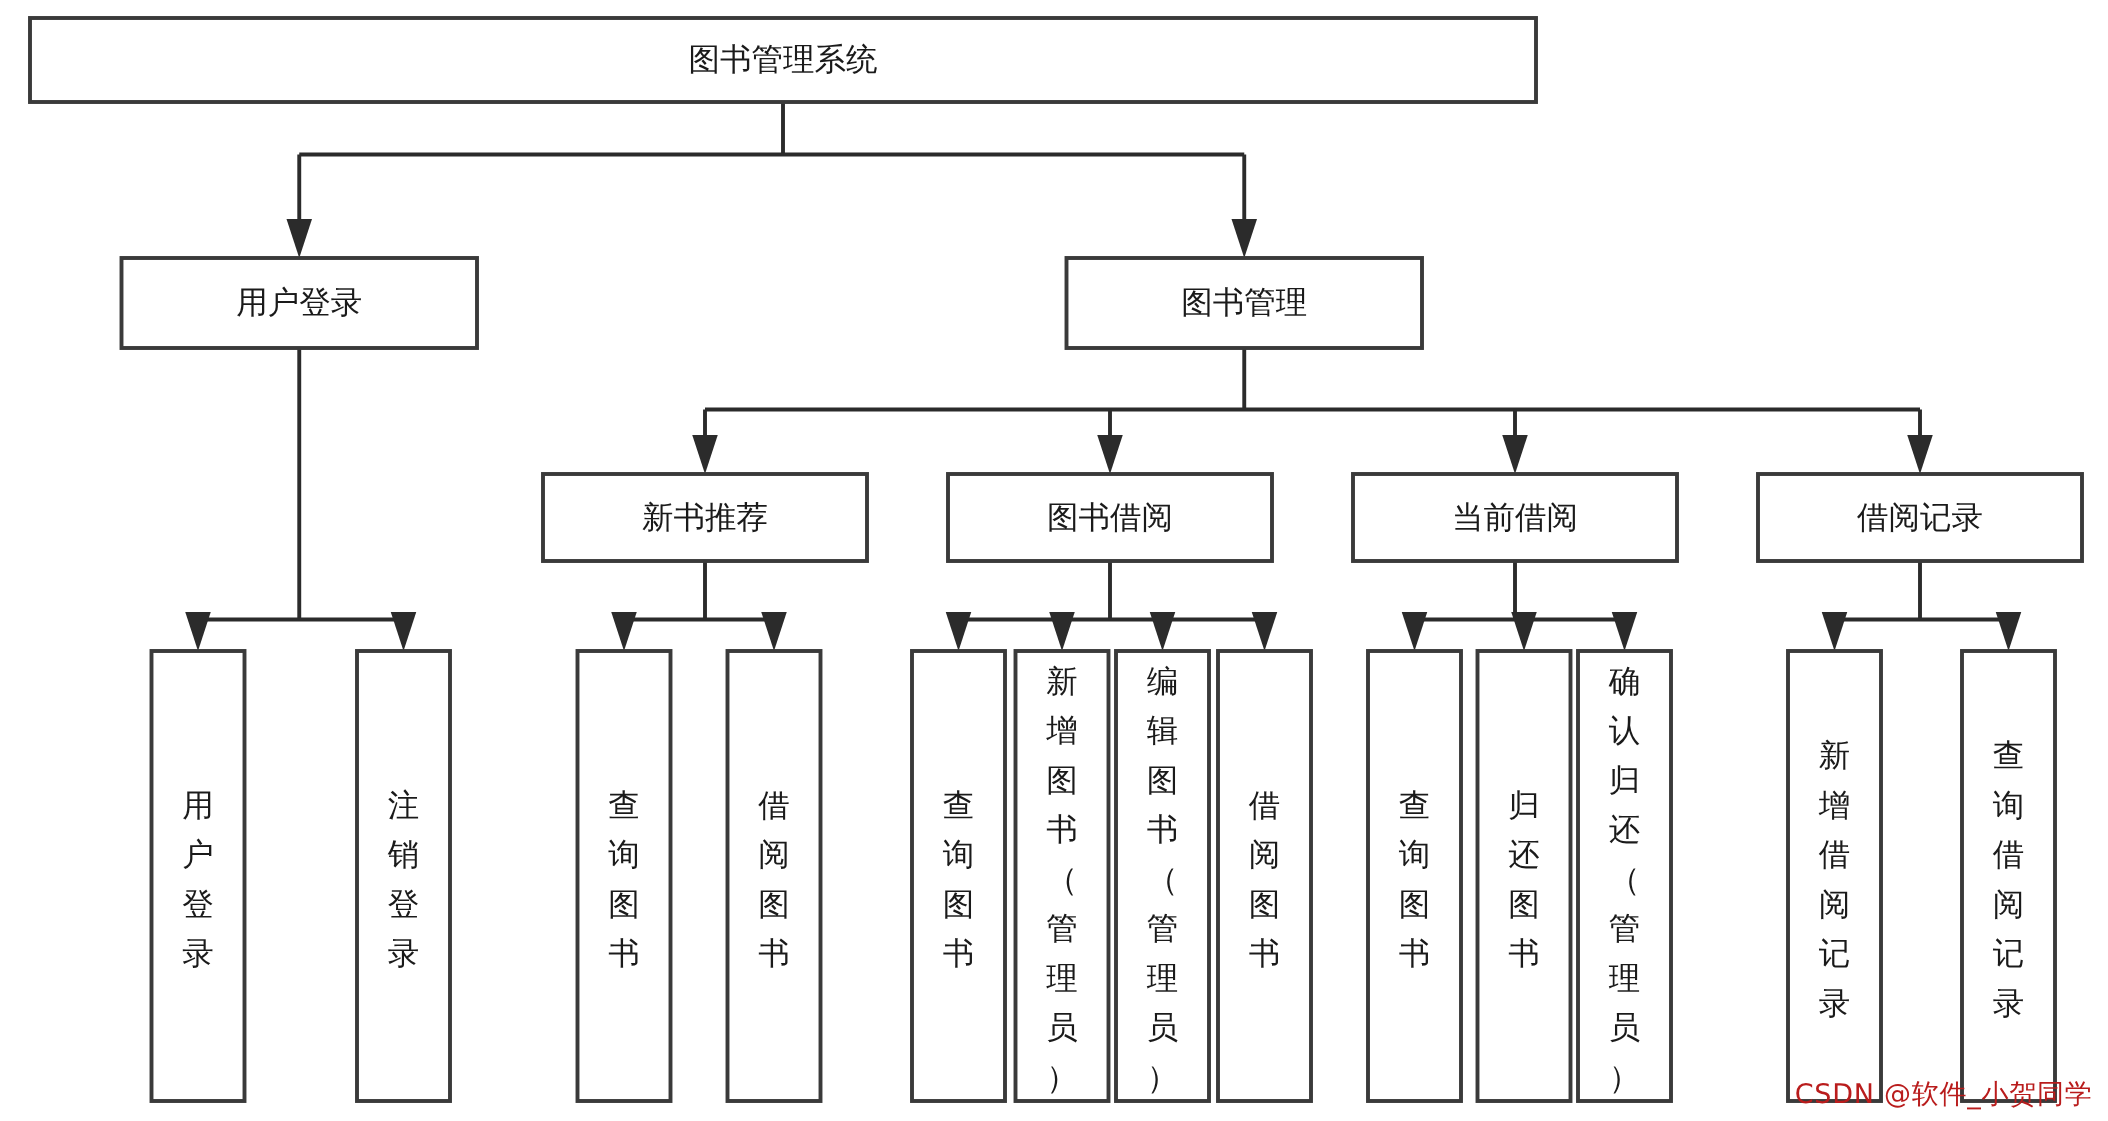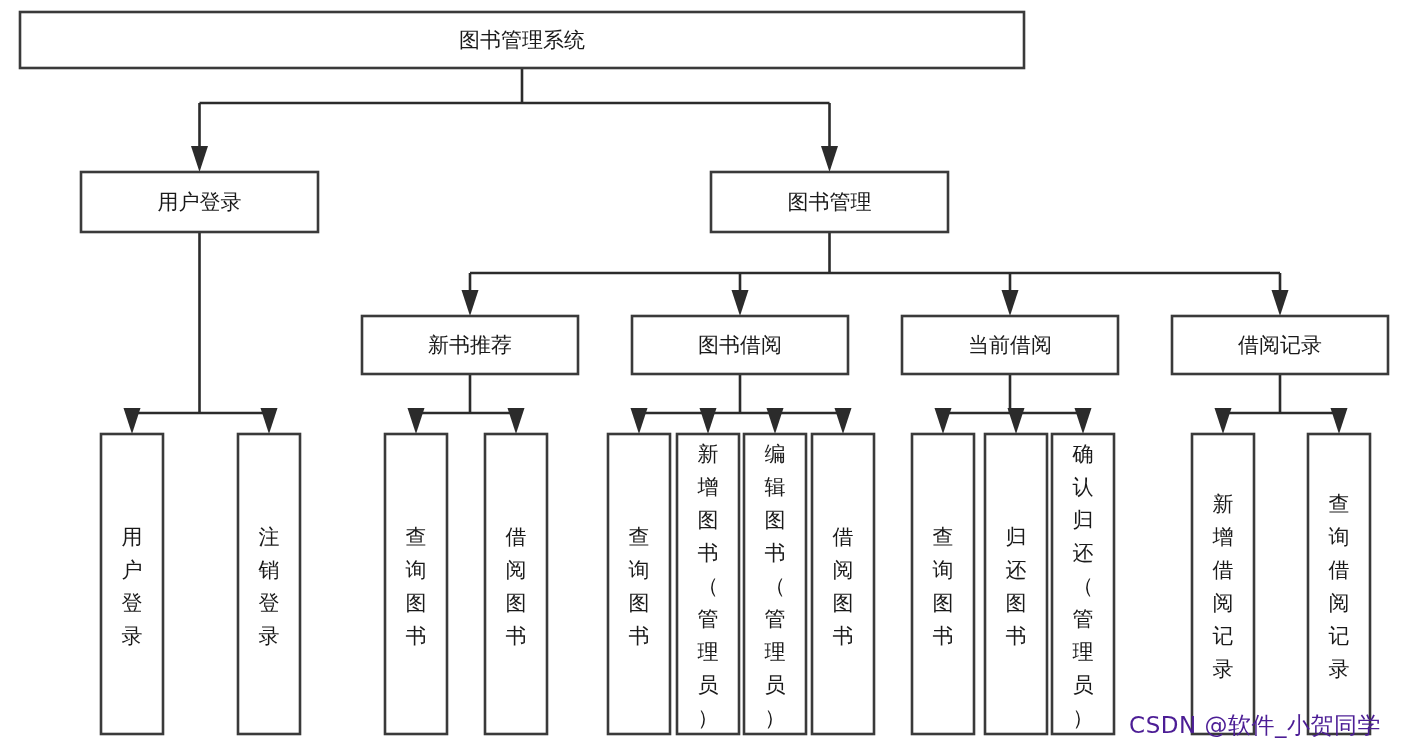--- a/index.html
+++ b/index.html
@@ -52,25 +52,25 @@
     dominant-baseline: middle;
   }
   .node-label-v {
     font-family: "DejaVu Sans", "Liberation Sans", sans-serif;
     font-size: 21px;
     fill: #1a1a1a;
     text-anchor: middle;
   }
   .watermark {
     position: absolute;
-    right: 24px;
+    right: 10px;
     bottom: 6px;
     font-family: "DejaVu Sans", "Liberation Sans", sans-serif;
-    font-size: 23px;
-    color: #4c1d95;
+    font-size: 18px;
+    color: #b91c1c;
     white-space: nowrap;
     letter-spacing: 0.5px;
     pointer-events: none;
   }
 </style>
 </head>
 <body>
 
 <div id="diagram-root">
   <svg id="diagram-svg" viewBox="0 0 1405 747">

